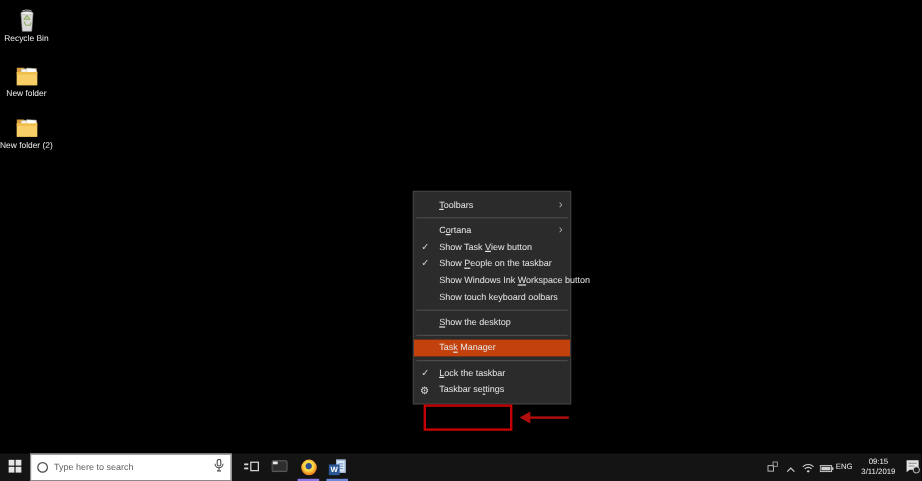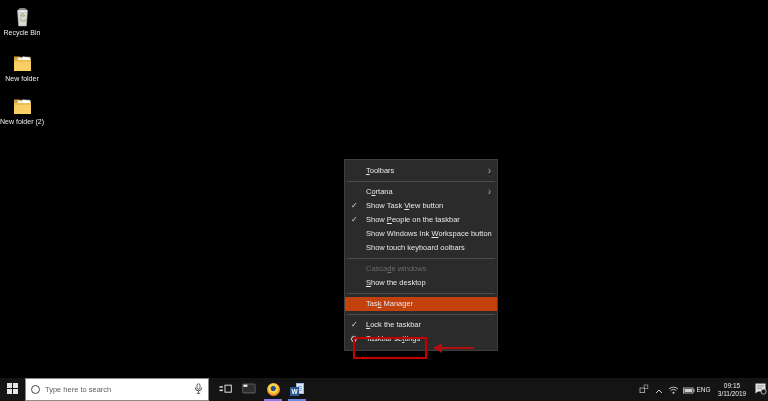--- a/index.html
+++ b/index.html
@@ -16,21 +16,21 @@
   .dicon { position:absolute; left:0; width:44px; text-align:center; cursor:default; }
   .dicon .art { display:block; margin:0 auto 2px auto; width:21px; height:20px; }
   .dicon .dlabel {
     display:block; color:#eee; font-size:7px; line-height:7.5px;
     text-shadow:0 1px 2px #000, 0 0 2px #000;
     word-wrap:break-word;
   }
 
   
   .cmenu {
-    position:absolute; left:344px; top:159px; width:154px;
+    position:absolute; left:344px; top:159px; width:132px;
     background:#2b2b2b; border:1px solid #3f3f3f;
     padding:4px 0; z-index:5;
     box-shadow:2px 2px 6px rgba(0,0,0,.6);
   }
   .mi {
     position:relative; height:14px; line-height:14px;
     padding-left:21px; padding-right:14px;
     color:#e6e6e6; font-size:7.5px; white-space:nowrap;
   }
   .mi.hot { background:#c2410c; }
@@ -66,21 +66,21 @@
   .taskbar {
     position:absolute; left:0; bottom:0; width:768px; height:23px;
     background:#141414; display:flex; align-items:stretch; z-index:4;
   }
   .tb-btn {
     display:flex; align-items:center; justify-content:center;
     background:transparent; border:none; cursor:pointer; position:relative;
   }
   .start-btn { width:25px; }
   .searchbox {
-    width:184px; background:#fff; border:1px solid #8a8a8a;
+    width:168px; background:#fff; border:1px solid #8a8a8a;
     display:flex; align-items:center; padding:0 5px; gap:5px;
   }
   .cortana-ring {
     width:9px; height:9px; border:1.6px solid #4a4a4a; border-radius:50%;
     flex:0 0 auto;
   }
   .searchbox input {
     flex:1; border:none; outline:none; font-size:7.5px;
     font-family:"Liberation Sans", sans-serif; color:#333; background:transparent;
     min-width:0;
@@ -165,21 +165,20 @@
 
 <div class="cmenu" id="menu">
     <div class="mi"><span><u>T</u>oolbars</span><span class="sub">›</span></div>
     <div class="msep"></div>
     <div class="mi"><span>C<u>o</u>rtana</span><span class="sub">›</span></div>
     <div class="mi"><span class="chk">✓</span><span>Show Task <u>V</u>iew button</span></div>
     <div class="mi"><span class="chk">✓</span><span>Show <u>P</u>eople on the taskbar</span></div>
     <div class="mi"><span>Show Windows Ink <u>W</u>orkspace button</span></div>
     <div class="mi"><span>Show touch keyboard oolbars</span></div>
     <div class="msep"></div>
-    <div class="mi dis"><span>Casca<u>d</u>e windows</span></div>
     <div class="mi"><span><u>S</u>how the desktop</span></div>
     <div class="msep"></div>
     <div class="mi hot"><span>Tas<u>k</u> Manager</span></div>
     <div class="msep"></div>
     <div class="mi"><span class="chk">✓</span><span><u>L</u>ock the taskbar</span></div>
     <div class="mi"><span class="gear">⚙</span><span>Taskbar se<u>t</u>tings</span></div>
   </div>
 
 <div class="ann-box" style="border-color: rgb(196, 0, 0);"></div>
 <div class="ann-arrow-line" style="background: rgb(179, 14, 14);"></div>

